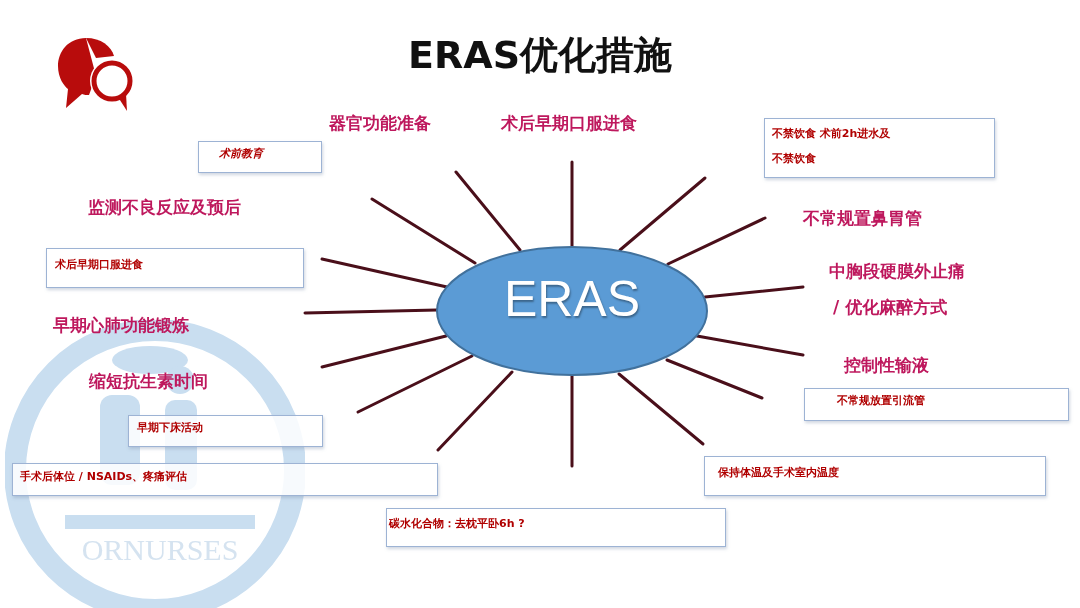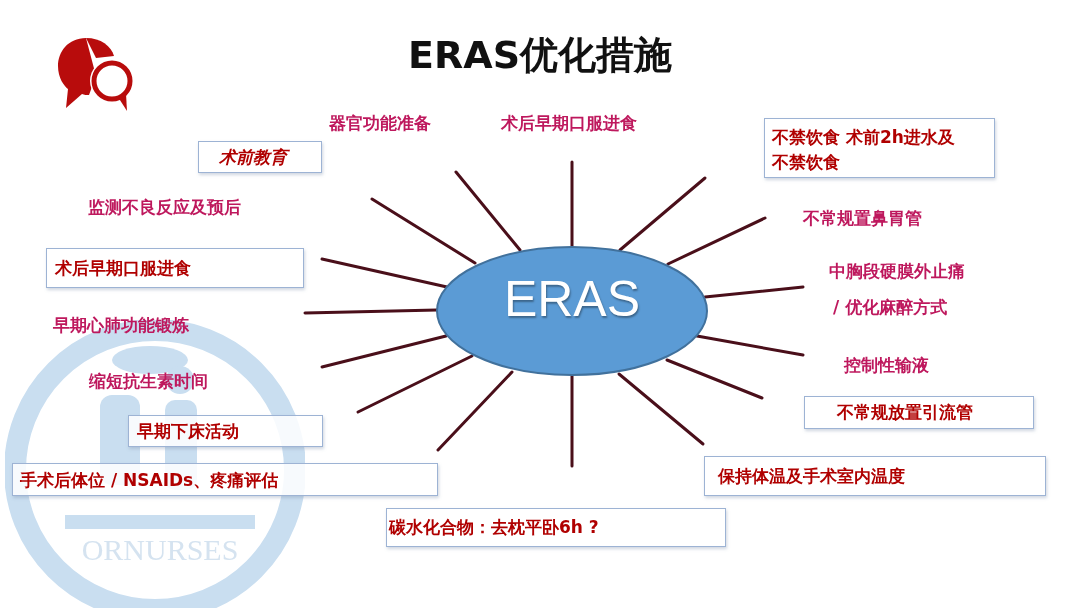--- a/index.html
+++ b/index.html
@@ -3,21 +3,21 @@
 <meta charset="utf-8">
 <style>
   html,body{margin:0;padding:0;}
   body{width:1080px;height:608px;position:relative;overflow:hidden;background:#ffffff;font-family:"DejaVu Sans","Liberation Sans",sans-serif;}
   .title{position:absolute;left:0;width:1080px;top:30px;text-align:center;font-size:38px;font-weight:bold;color:#111;letter-spacing:0px;}
   .logo{position:absolute;left:56px;top:36px;width:86px;height:80px;}
   .watermark{position:absolute;left:5px;top:320px;width:300px;height:300px;}
   svg.lines{position:absolute;left:0;top:0;}
   .lbl{position:absolute;font-weight:bold;font-size:17px;color:#be185d;white-space:nowrap;}
   .box{position:absolute;border:1.5px solid #9db3d4;background:rgba(255,255,255,0.85);box-shadow:1px 2px 3px rgba(120,140,170,0.35);}
-  .box span{position:absolute;font-weight:bold;font-size:17px;color:#b00000;white-space:nowrap;}
+  .box span{position:absolute;font-weight:bold;font-size:11px;color:#b00000;white-space:nowrap;}
   .center-text{position:absolute;left:437px;top:270px;width:270px;text-align:center;font-size:50px;color:#fff;text-shadow:1px 2px 2px rgba(0,0,0,0.35);font-family:"Liberation Sans",sans-serif;}
 </style>
 </head>
 <body>
 
 <svg class="watermark" viewBox="0 0 300 300">
   <circle cx="150" cy="150" r="140" fill="none" stroke="#c9def0" stroke-width="22"></circle>
   <ellipse cx="145" cy="40" rx="38" ry="14" fill="#c9def0"></ellipse>
   <rect x="95" y="75" width="40" height="90" rx="12" fill="#c9def0"></rect>
   <circle cx="175" cy="60" r="14" fill="#c9def0"></circle>
@@ -74,21 +74,21 @@
 <div class="box" style="left:764px;top:118px;width:229px;height:58px;">
   <span style="left:7px;top:7px;">不禁饮食 术前2h进水及</span>
   <span style="left:7px;top:32px;">不禁饮食</span>
 </div>
 <div class="box" style="left:46px;top:248px;width:237px;height:38px;padding-left:19px;">
   <span style="left:8px;top:8px;">术后早期口服进食</span>
 </div>
 <div class="box" style="left:128px;top:415px;width:193px;height:30px;">
   <span style="left:8px;top:4px;">早期下床活动</span>
 </div>
-<div class="box" style="left:804px;top:396px;width:228px;height:31px;">
+<div class="box" style="left:804px;top:388px;width:228px;height:31px;padding-left:35px;">
   <span style="left:32px;top:4px;">不常规放置引流管</span>
 </div>
 <div class="box" style="left:12px;top:463px;width:424px;height:31px;">
   <span style="left:7px;top:5px;">手术后体位 / NSAIDs、疼痛评估</span>
 </div>
 <div class="box" style="left:704px;top:456px;width:328px;height:38px;padding-left:12px;">
   <span style="left:13px;top:8px;">保持体温及手术室内温度</span>
 </div>
 <div class="box" style="left:386px;top:508px;width:338px;height:37px;">
   <span style="left:2px;top:7px;">碳水化合物：去枕平卧6h ?</span>

